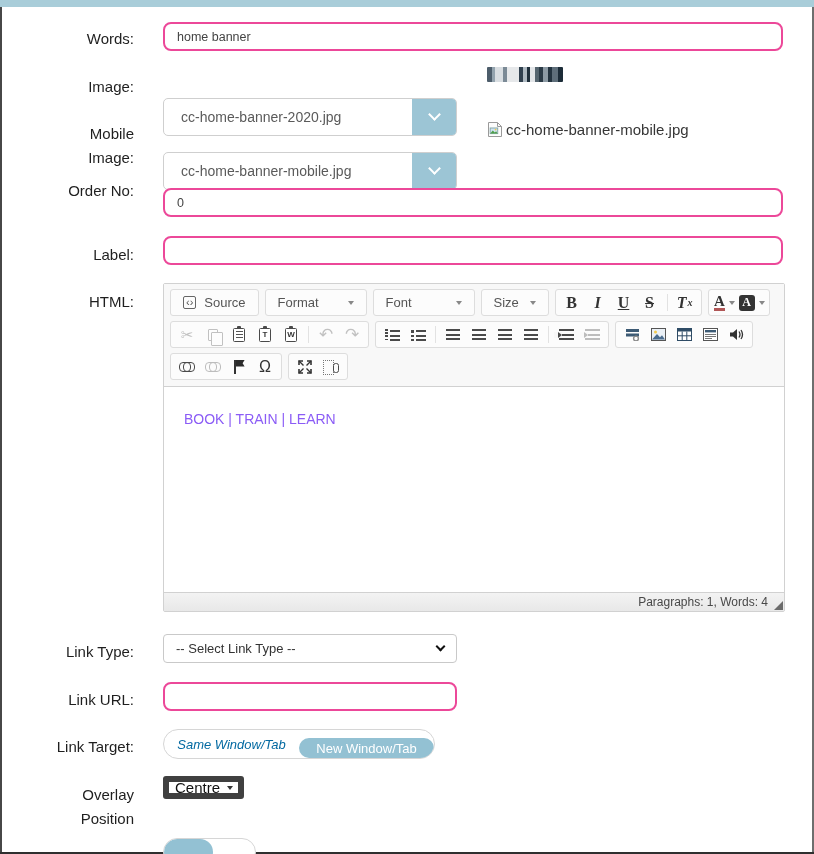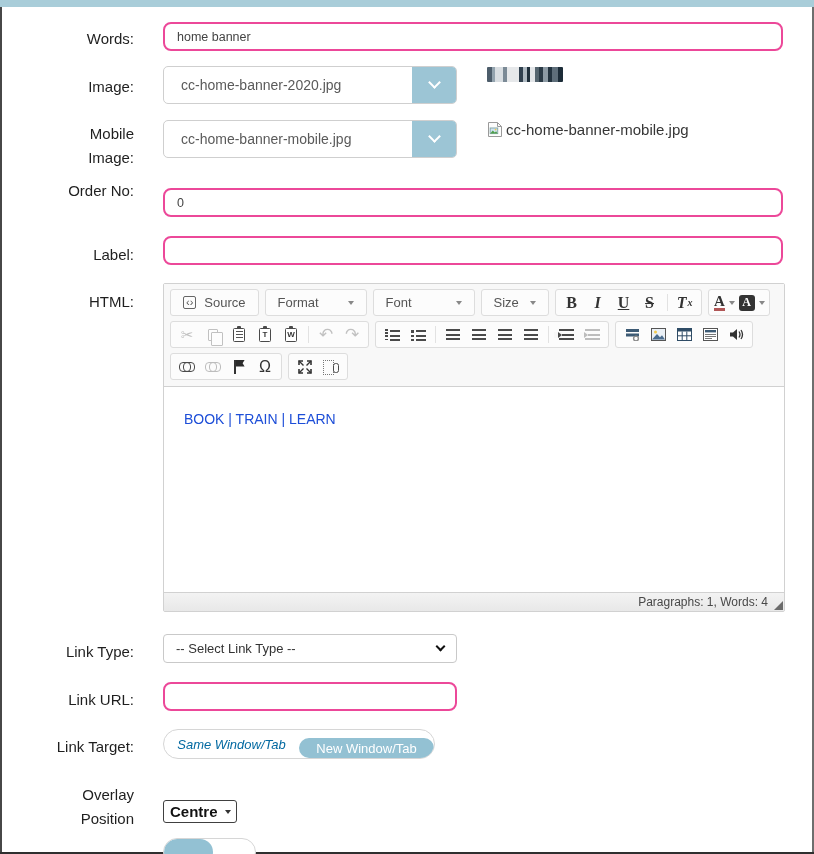--- a/index.html
+++ b/index.html
@@ -21,21 +21,21 @@
     text-align:right; font-size:15px; color:#1f1f1f; line-height:24px;
   }
   .txt-input {
     position:absolute; height:29px; border:2px solid #ec4899; border-radius:8px;
     background:#fff; font-family:"Liberation Sans",sans-serif;
     font-size:12.5px; color:#444; padding:0 12px; outline:none;
   }
   
   .combo {
     position:absolute; width:294px; height:38px; display:flex;
-    border:1px solid #cfcfcf; border-radius:5px; background:#fff; overflow:hidden;
+    border:1px solid #cfcfcf; border-radius:5px; background:#fff; overflow:hidden;margin-top:32px;
   }
   .combo .val { flex:1; display:flex; align-items:center; padding-left:17px; font-size:14px; color:#5a5a5a; }
   .combo .dd  { width:44px; background:#9cc5d5; display:flex; align-items:center; justify-content:center; cursor:pointer; }
   .chev-w { width:9px; height:9px; border-right:2px solid #fff; border-bottom:2px solid #fff; transform:rotate(45deg); margin-top:-5px; }
 
   .thumb {
     position:absolute; left:487px; top:67px; width:76px; height:15px;
     background:
       linear-gradient(90deg,#4d5d6b 0 6%, #93a3ae 6% 11%, #d9dee2 11% 21%, #7b8a96 21% 26%,
        #e6e8ea 26% 42%, #30404e 42% 47%, #aeb9c1 47% 52%, #1e2e3a 52% 56%, #e2e5e8 56% 63%,
@@ -95,21 +95,21 @@
   .ic-link { position:relative; width:16px; height:9px; }
   .ic-link::before, .ic-link::after { content:""; position:absolute; top:0; width:10px; height:8px; border:1.6px solid #4a4a4a; border-radius:4px; }
   .ic-link::before { left:0; } .ic-link::after { right:0; }
   .ic-flag { position:relative; width:12px; height:14px; }
   .ic-flag::before { content:""; position:absolute; left:1px; top:0; width:1.6px; height:14px; background:#333; }
   .ic-flag::after { content:""; position:absolute; left:2.6px; top:0.5px; width:9px; height:6.5px; background:#2b2b2b; clip-path:polygon(0 0,100% 0,78% 50%,100% 100%,0 100%); }
   .ic-blocks { position:relative; width:16px; height:13px; }
   .ic-blocks::before { content:""; position:absolute; left:0; top:0; width:9px; height:13px; border:1.2px dotted #777; }
   .ic-blocks::after { content:""; position:absolute; right:0; top:3px; width:4.5px; height:8px; border:1.4px solid #4a4a4a; border-radius:2.5px; }
 
-  .ck-content { flex:1; padding:24px 20px; font-size:14px; color:#1d4ed8; background:#fff; cursor:text; }
+  .ck-content { flex:1; padding:24px 20px; font-size:14px; color:#8b5cf6; background:#fff; cursor:text; }
   .ck-status {
     height:19px; background:linear-gradient(#f3f3f3,#e8e8e8); border-top:1px solid #d1d1d1;
     display:flex; align-items:center; justify-content:flex-end; padding-right:16px;
     font-size:12px; color:#484848; position:relative;
   }
   .grip { position:absolute; right:1px; bottom:1px; width:0; height:0; border-left:9px solid transparent; border-bottom:9px solid #6b6b6b; cursor:nwse-resize; }
 
   .select-box {
     position:absolute; left:163px; width:294px; height:29px; border:1px solid #c9c9c9; border-radius:4px;
     background:#fff; display:flex; align-items:center; justify-content:space-between; padding:0 12px;
@@ -119,23 +119,23 @@
 
   .pill {
     position:absolute; left:163px; top:729px; width:272px; height:30px;
     border:1px solid #d6d6d6; border-radius:15px; display:flex; background:#fff; overflow:hidden;
   }
   .pill .seg { flex:1; display:flex; align-items:center; justify-content:center; font-size:13px; cursor:pointer; }
   .pill .seg.off { color:#0369a1;font-style:italic; }
   .pill .seg.on  { background:#93c1d3; color:#fff; border-radius:15px;margin-top:8px; }
 
   .mini-select {
-    position:absolute; left:163px; top:800px; height:23px; border:1px solid #404040; border-radius:3px;
+    position:absolute; left:163px; top:776px; height:23px; border:6px solid #404040; border-radius:3px;
     background:#fff; display:inline-flex; align-items:center; gap:7px; padding:0 5px 0 6px;
-    font-size:15px; color:#111; cursor:pointer;font-weight:bold;
+    font-size:15px; color:#111; cursor:pointer;
   }
   .mini-select .tri { border-top-color:#333; }
 
   .bottom-pill {
     position:absolute; left:163px; top:838px; width:93px; height:28px;
     border:1px solid #d6d6d6; border-radius:14px; background:#fff; display:flex; overflow:hidden;
   }
   .bottom-pill .on { width:49px; background:#93c1d3; border-radius:14px; }
 </style>
 </head>

